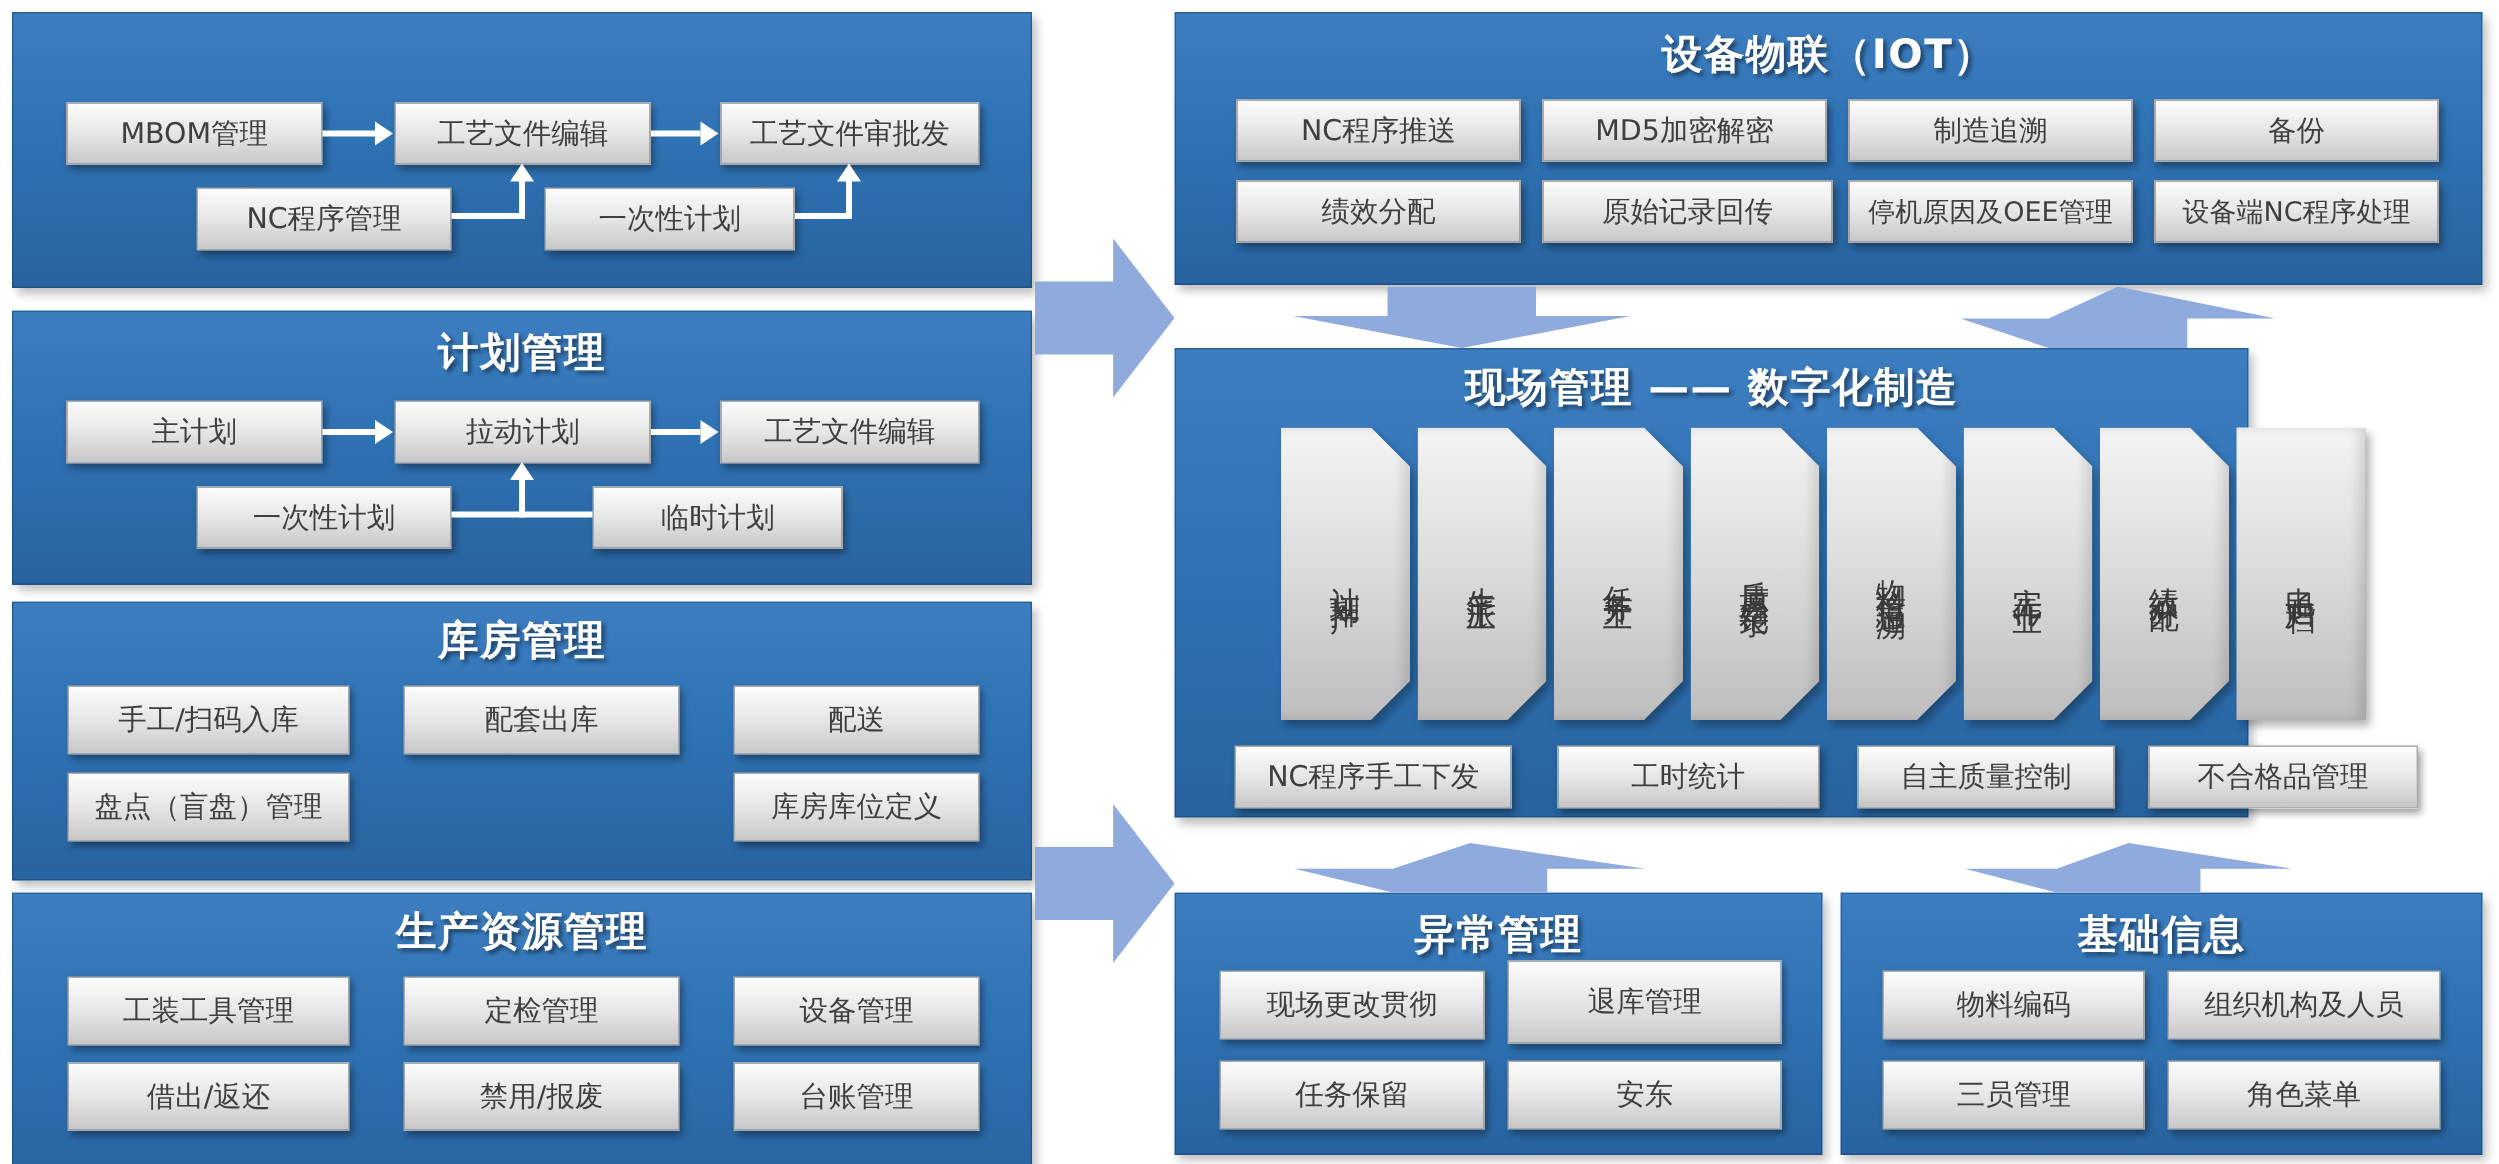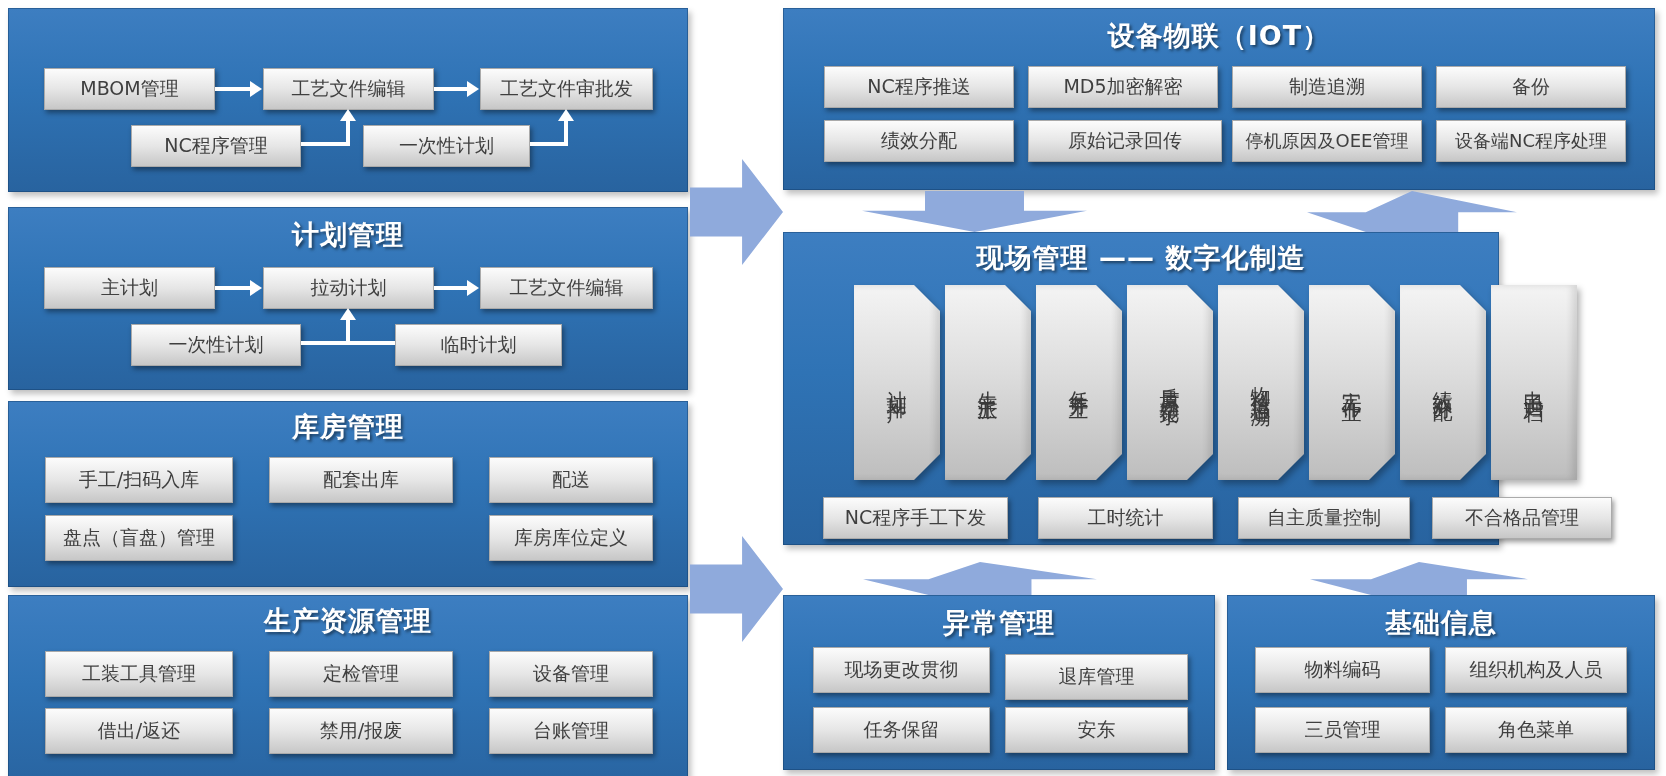--- a/index.html
+++ b/index.html
@@ -178,21 +178,21 @@
 
     <div class="gbox" style="left:40px;top:265px;width:185px;height:42px">NC程序手工下发</div>
     <div class="gbox" style="left:255px;top:265px;width:175px;height:42px">工时统计</div>
     <div class="gbox" style="left:455px;top:265px;width:172px;height:42px">自主质量控制</div>
     <div class="gbox" style="left:649px;top:265px;width:180px;height:42px">不合格品管理</div>
   </section>
 
   <section class="panel" style="left:783px;top:595px;width:432px;height:175px">
     <h2 class="ptitle" style="top:10px">异常管理</h2>
     <div class="gbox" style="left:30px;top:52px;width:177px;height:46px">现场更改贯彻</div>
-    <div class="gbox" style="left:222px;top:59px;width:183px;height:46px">退库管理</div>
+    <div class="gbox" style="left:222px;top:45px;width:183px;height:56px">退库管理</div>
     <div class="gbox" style="left:30px;top:112px;width:177px;height:46px">任务保留</div>
     <div class="gbox" style="left:222px;top:112px;width:183px;height:46px">安东</div>
   </section>
 
   <section class="panel" style="left:1227px;top:595px;width:428px;height:175px">
     <h2 class="ptitle" style="top:10px">基础信息</h2>
     <div class="gbox" style="left:28px;top:52px;width:175px;height:46px">物料编码</div>
     <div class="gbox" style="left:218px;top:52px;width:182px;height:46px">组织机构及人员</div>
     <div class="gbox" style="left:28px;top:112px;width:175px;height:46px">三员管理</div>
     <div class="gbox" style="left:218px;top:112px;width:182px;height:46px">角色菜单</div>

